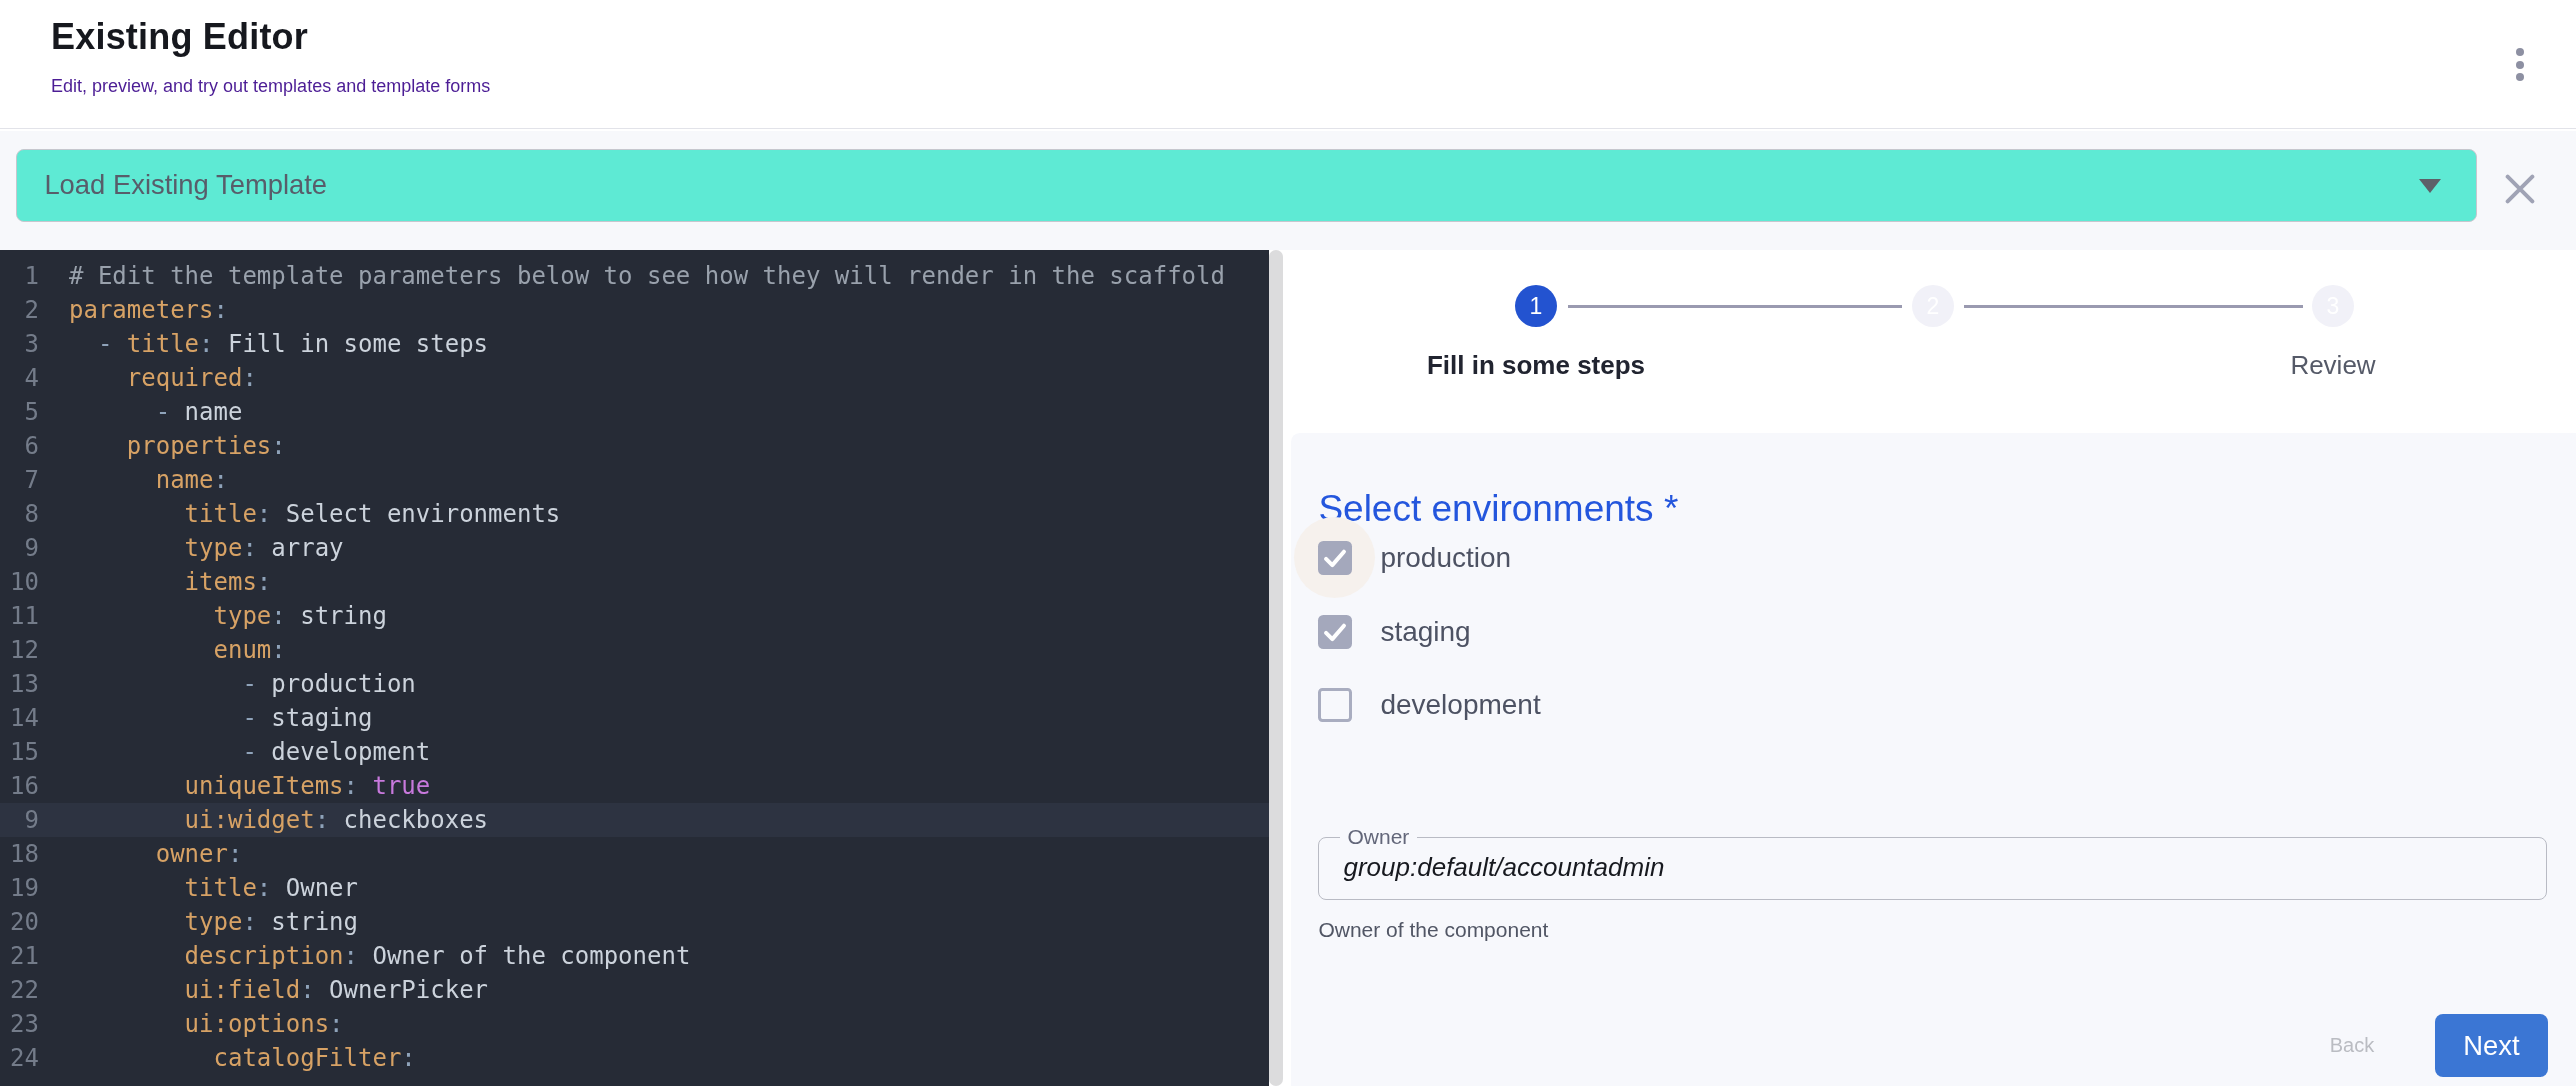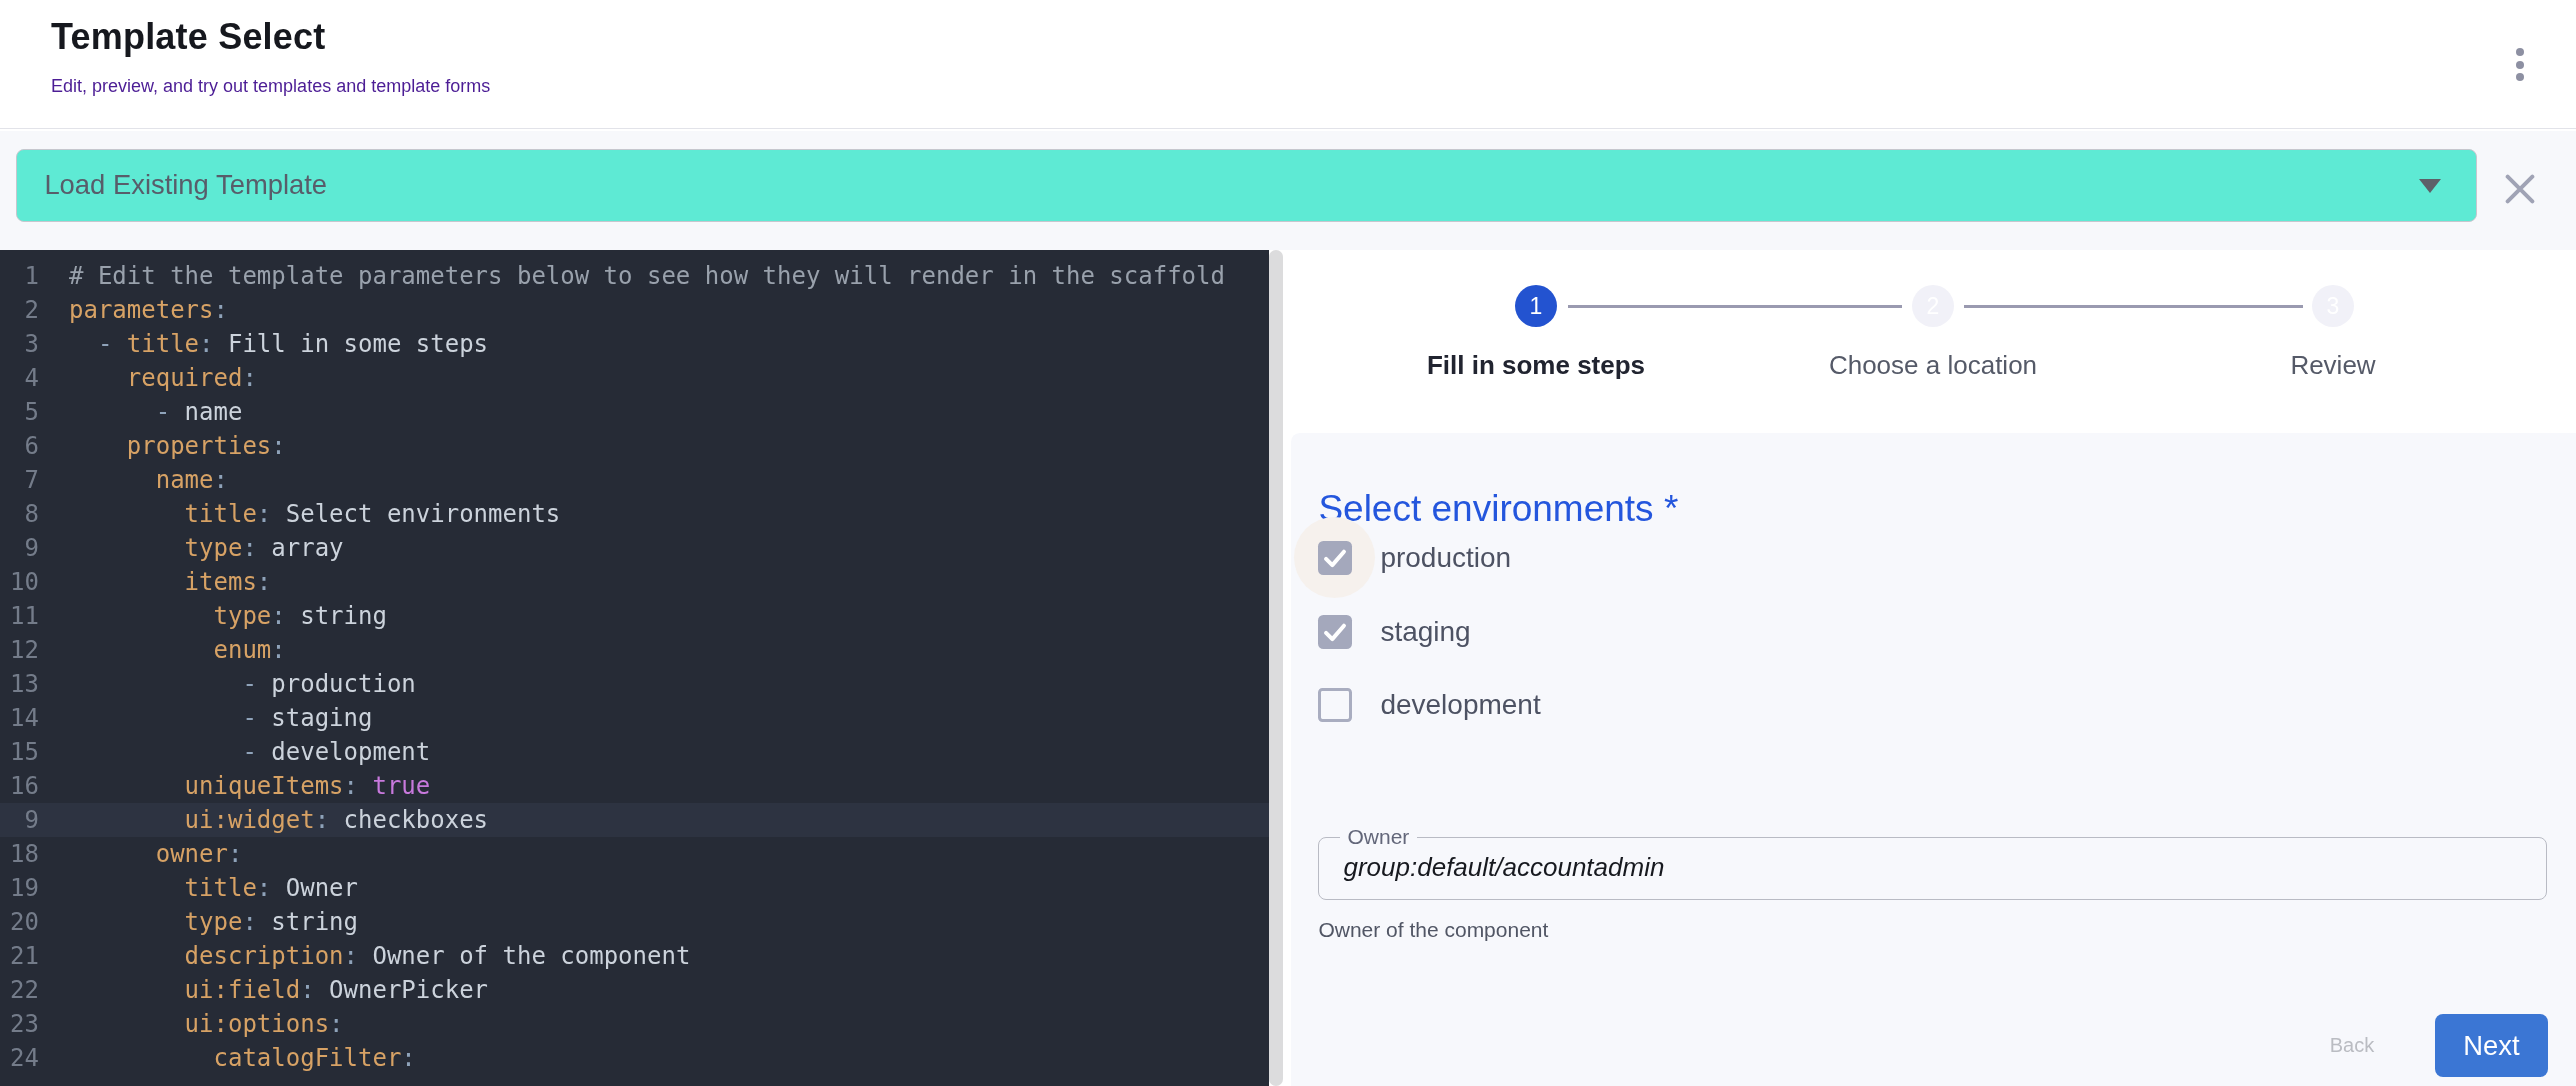--- a/index.html
+++ b/index.html
@@ -85,21 +85,21 @@
   #back-btn { position:absolute; left:1008px; top:581px; width:106px; height:63px; background:none; border:none;
               font-size:20px; color:#babcc2; font-family:"Liberation Sans", sans-serif; }
   #next-btn { position:absolute; left:1144px; top:581px; width:113px; height:63px; background:#3b76d4;
               border:none; border-radius:8px; font-size:27.4px; color:#fff; font-weight:500; cursor:pointer;
               font-family:"Liberation Sans", sans-serif; }
 </style>
 </head>
 <body>
 
 <div id="header">
-  <h1 id="page-title">Template Select</h1>
+  <h1 id="page-title">Existing Editor</h1>
   <p id="page-subtitle">Edit, preview, and try out templates and template forms</p>
   <div id="kebab">
     <i></i>
     <i></i>
     <i></i>
   </div>
 </div>
 
 <div id="toolbar">
   <div id="load-select" role="combobox">
@@ -144,21 +144,20 @@
 <div id="right-panel">
 
   <div class="connector" id="conn1"></div>
   <div class="connector" id="conn2"></div>
   <div class="step step1 active">
     <div class="dot">1</div>
     <div class="slabel">Fill in some steps</div>
   </div>
   <div class="step step2 inactive">
     <div class="dot">2</div>
-    <div class="slabel">Choose a location</div>
   </div>
   <div class="step step3 inactive">
     <div class="dot">3</div>
     <div class="slabel">Review</div>
   </div>
 
   <div id="paper">
     <div id="env-label">
       <span>Select environments</span>
       <span>*</span>

